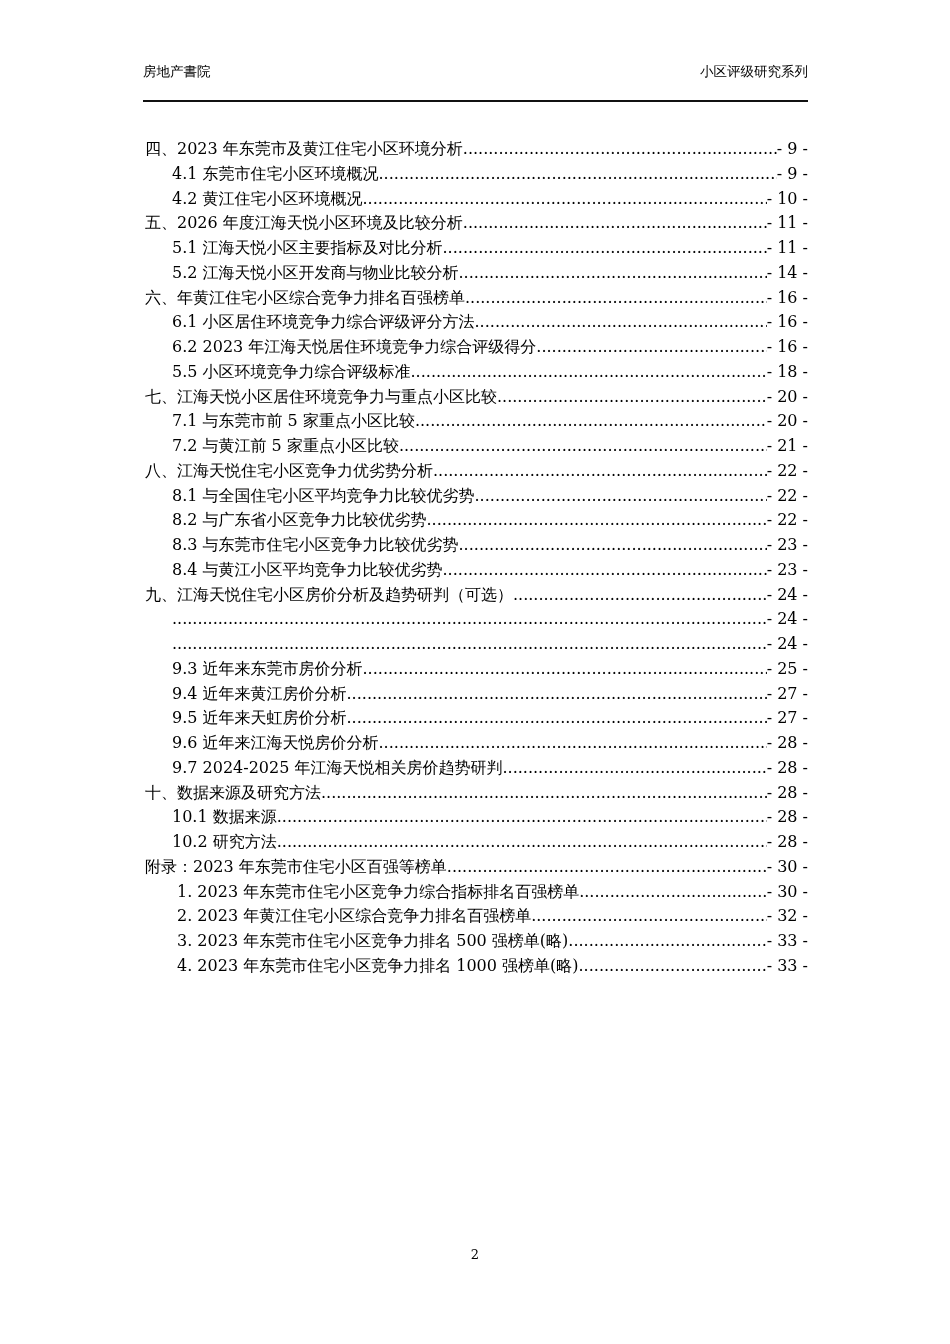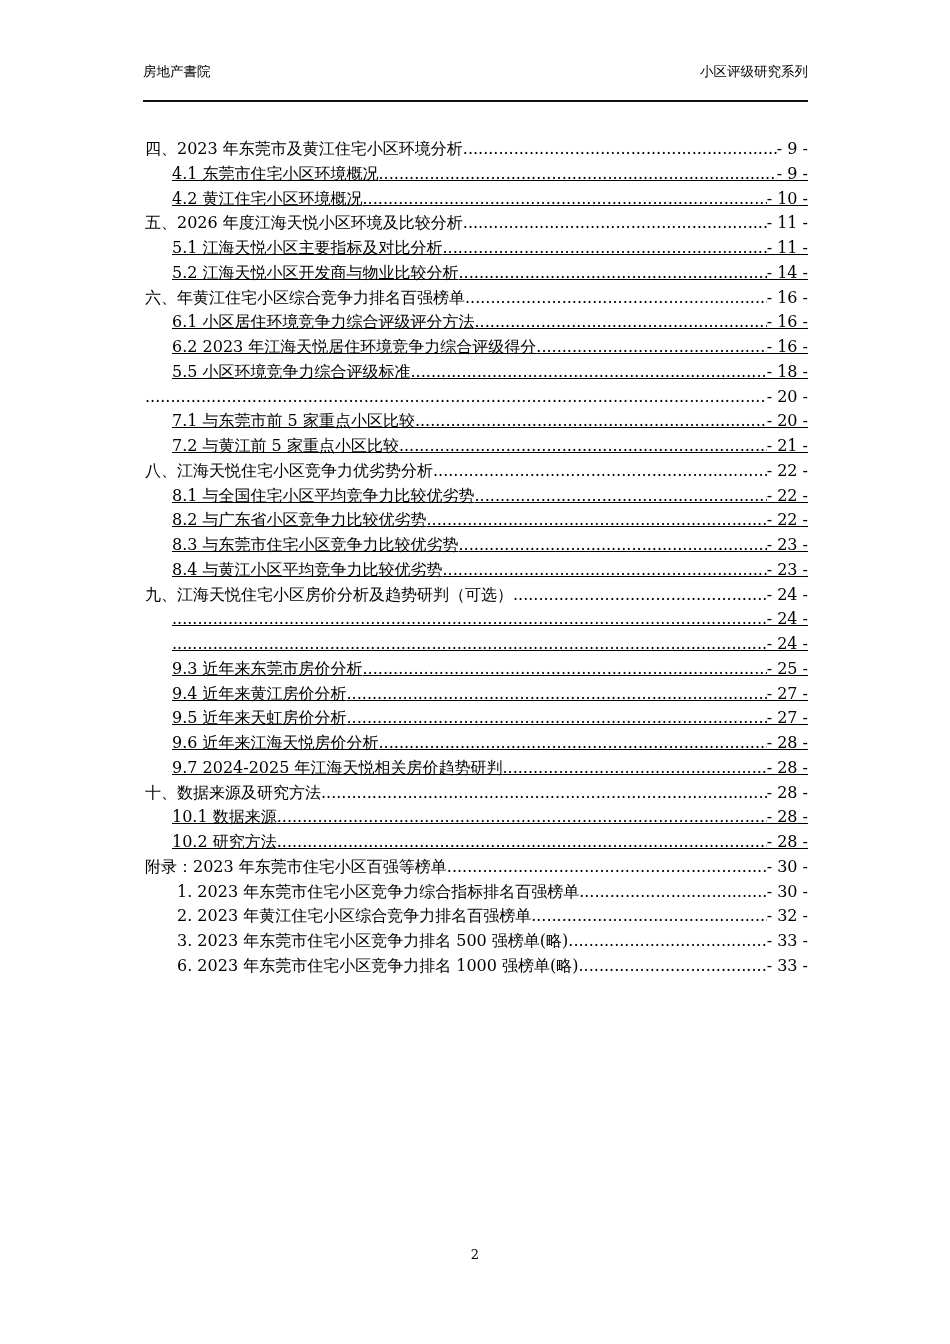--- a/index.html
+++ b/index.html
@@ -36,21 +36,21 @@
     font-size: 16px;
   }
   .toc-row {
     display: flex;
     align-items: baseline;
     line-height: 24.76px;
     height: 24.76px;
     cursor: pointer;
   }
   .toc-row.level-1 { padding-left: 0; }
-  .toc-row.level-2 { padding-left: 27px; text-decoration: underline; }
+  .toc-row.level-2 { padding-left: 27px; }
   .toc-row.level-3 { padding-left: 32px; }
   .toc-title {
     white-space: nowrap;
     flex: 0 0 auto;
   }
   .toc-dots {
     flex: 1 1 auto;
     overflow: hidden;
     white-space: nowrap;
     min-width: 8px;
@@ -125,20 +125,21 @@
       <span class="toc-title">6.2 2023 年江海天悦居住环境竞争力综合评级得分</span>
       <span class="toc-dots"></span>
       <span class="toc-page">- 16 -</span>
     </div>
     <div class="toc-row level-2">
       <span class="toc-title">5.5 小区环境竞争力综合评级标准</span>
       <span class="toc-dots"></span>
       <span class="toc-page">- 18 -</span>
     </div>
     <div class="toc-row level-1">
+      <span class="toc-title">七、江海天悦小区居住环境竞争力与重点小区比较</span>
       <span class="toc-dots"></span>
       <span class="toc-page">- 20 -</span>
     </div>
     <div class="toc-row level-2">
       <span class="toc-title">7.1 与东莞市前 5 家重点小区比较</span>
       <span class="toc-dots"></span>
       <span class="toc-page">- 20 -</span>
     </div>
     <div class="toc-row level-2">
       <span class="toc-title">7.2 与黄江前 5 家重点小区比较</span>
@@ -237,21 +238,21 @@
       <span class="toc-title">2. 2023 年黄江住宅小区综合竞争力排名百强榜单</span>
       <span class="toc-dots"></span>
       <span class="toc-page">- 32 -</span>
     </div>
     <div class="toc-row level-3">
       <span class="toc-title">3. 2023 年东莞市住宅小区竞争力排名 500 强榜单(略)</span>
       <span class="toc-dots"></span>
       <span class="toc-page">- 33 -</span>
     </div>
     <div class="toc-row level-3">
-      <span class="toc-title">6. 2023 年东莞市住宅小区竞争力排名 1000 强榜单(略)</span>
+      <span class="toc-title">4. 2023 年东莞市住宅小区竞争力排名 1000 强榜单(略)</span>
       <span class="toc-dots"></span>
       <span class="toc-page">- 33 -</span>
     </div>
   </nav>
 
 <div class="page-footer">
   <span>2</span>
 </div>
 
 </body></html>

